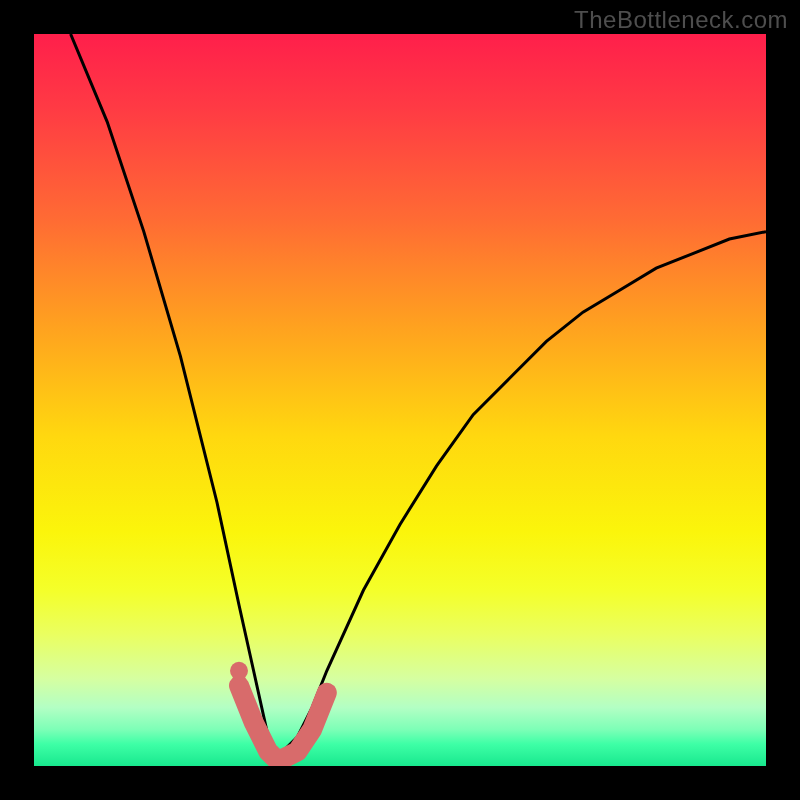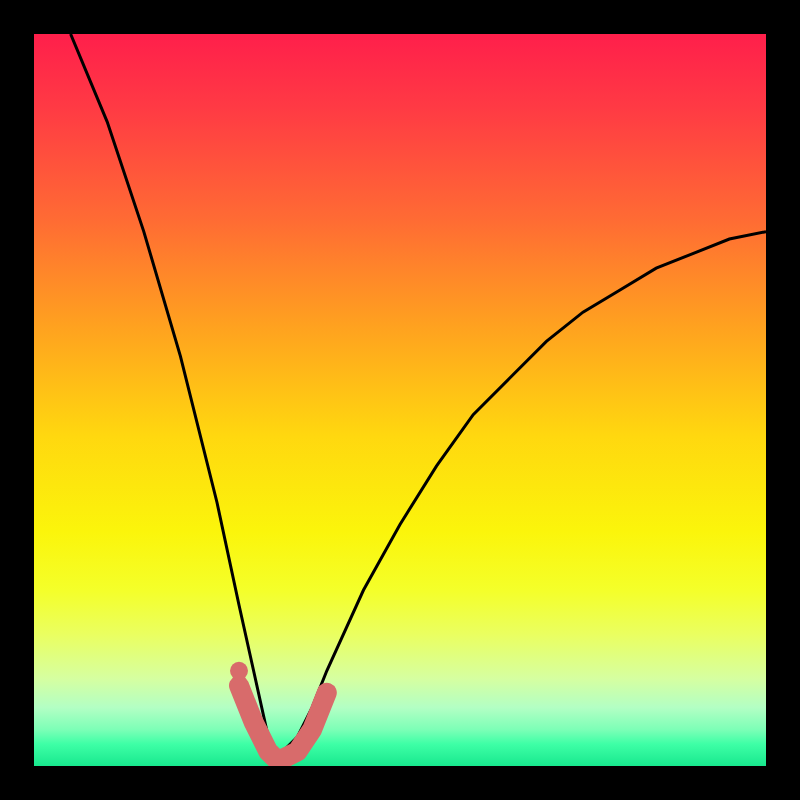--- a/index.html
+++ b/index.html
@@ -61,13 +61,14 @@
 <body>
 
 <div class="frame">
   <div class="plot">
     <svg id="chart-svg" width="732" height="732" viewBox="0 0 732 732">
       <path id="curve-path" fill="none" stroke="#000000" stroke-width="3" d="M36.6 0.0 L73.2 87.8 L109.8 197.6 L146.4 322.1 L183.0 468.5 L205.0 571.0 L219.6 636.8 L234.2 702.7 L241.6 717.4 L248.9 717.4 L263.5 702.7 L278.2 673.4 L292.8 636.8 L329.4 556.3 L366.0 490.4 L402.6 431.9 L439.2 380.6 L475.8 344.0 L512.4 307.4 L549.0 278.2 L585.6 256.2 L622.2 234.2 L658.8 219.6 L695.4 205.0 L732.0 197.6"></path>
       <path id="highlight-path" fill="none" stroke="#d86b6b" stroke-width="20" stroke-linecap="round" stroke-linejoin="round" d="M205.0 651.5 L219.6 688.1 L234.2 717.4 L241.6 724.7 L248.9 724.7 L263.5 717.4 L278.2 695.4 L292.8 658.8"></path>
       <circle id="marker-dot" r="9" fill="#d86b6b" cx="205.0" cy="636.8"></circle>
     </svg>
   </div>
+  <div class="watermark">TheBottleneck.com</div>
 </div>
 
 </body></html>

